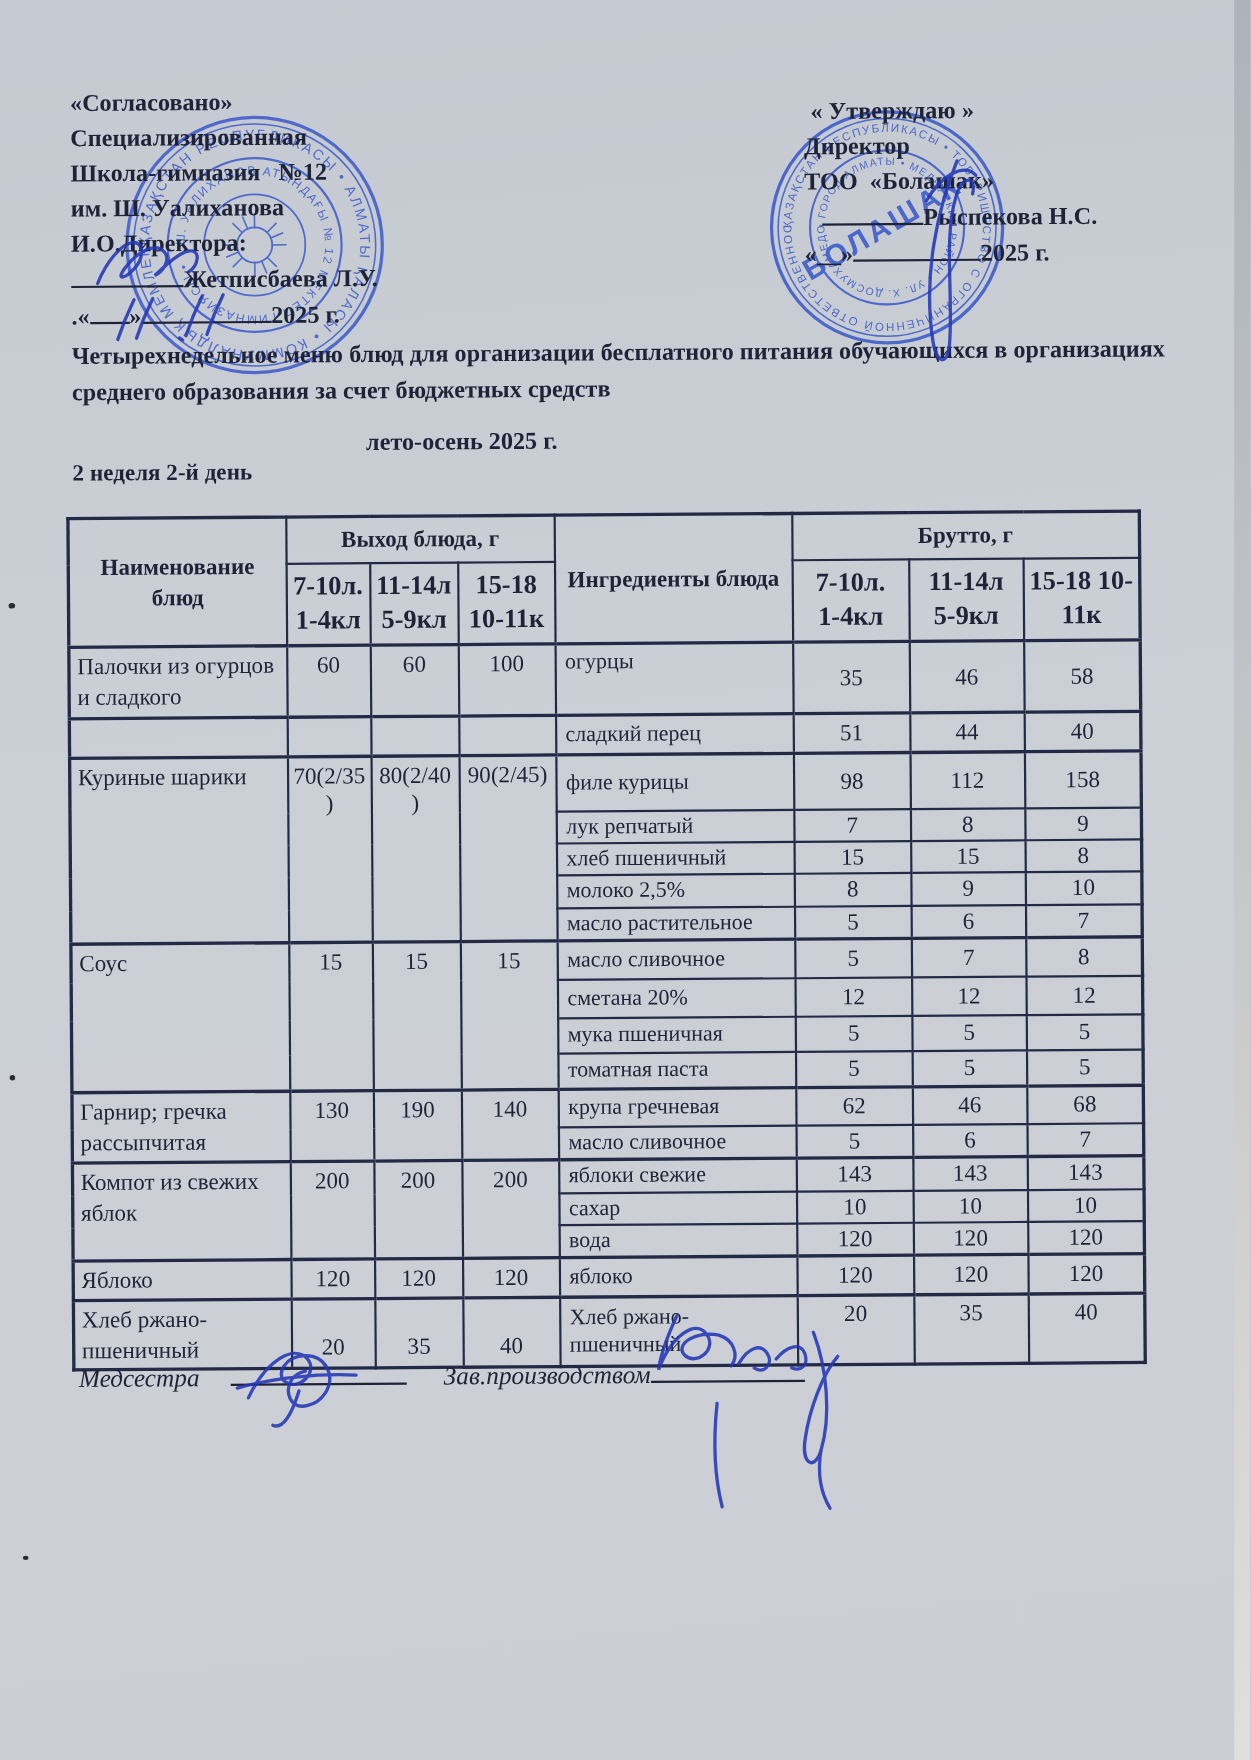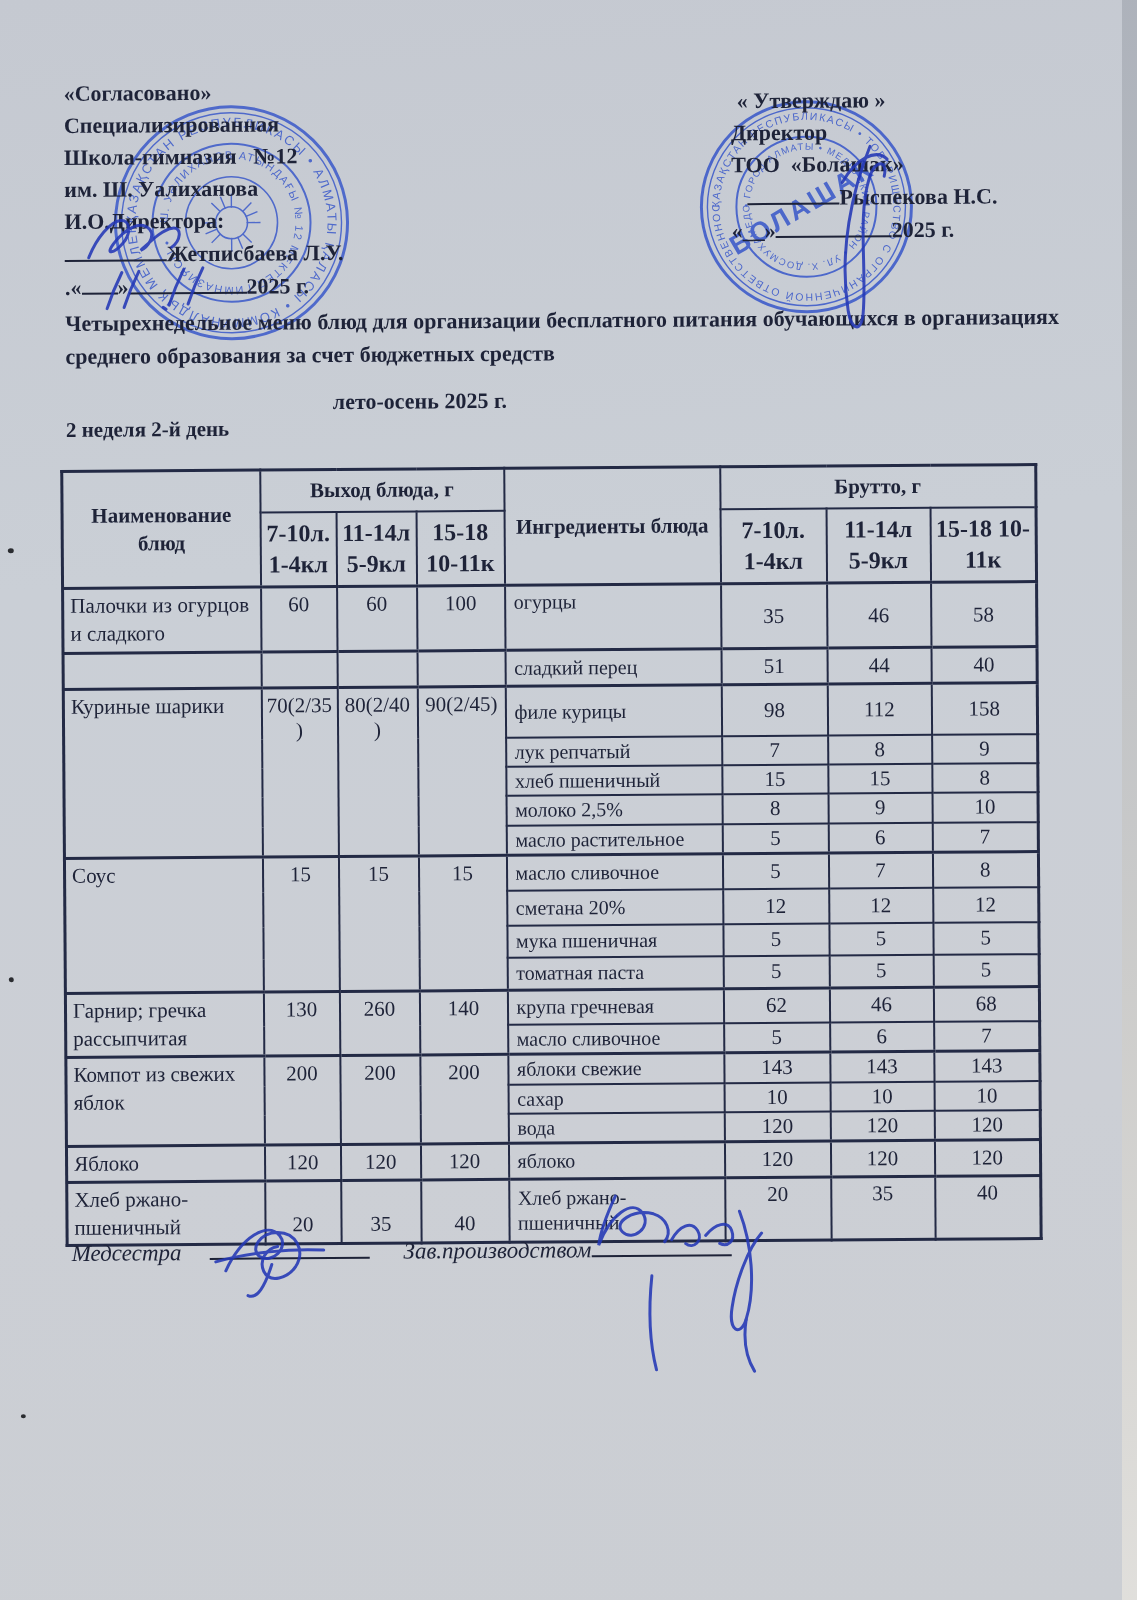--- a/index.html
+++ b/index.html
@@ -224,21 +224,21 @@
           </tr>
           <tr style="height: 33px;">
             <td class="c-ing">томатная паста</td>
             <td class="c-b">5</td>
             <td class="c-b">5</td>
             <td class="c-b">5</td>
           </tr>
           <tr class="group-start" style="height: 34px;">
             <td rowspan="2" class="c-dish">Гарнир; гречка рассыпчитая</td>
             <td rowspan="2" class="c-out">130</td>
-            <td rowspan="2" class="c-out">260</td>
+            <td rowspan="2" class="c-out">190</td>
             <td rowspan="2" class="c-out">140</td>
             <td class="c-ing">крупа гречневая</td>
             <td class="c-b">62</td>
             <td class="c-b">46</td>
             <td class="c-b">68</td>
           </tr>
           <tr style="height: 26px;">
             <td class="c-ing">масло сливочное</td>
             <td class="c-b">5</td>
             <td class="c-b">6</td>

